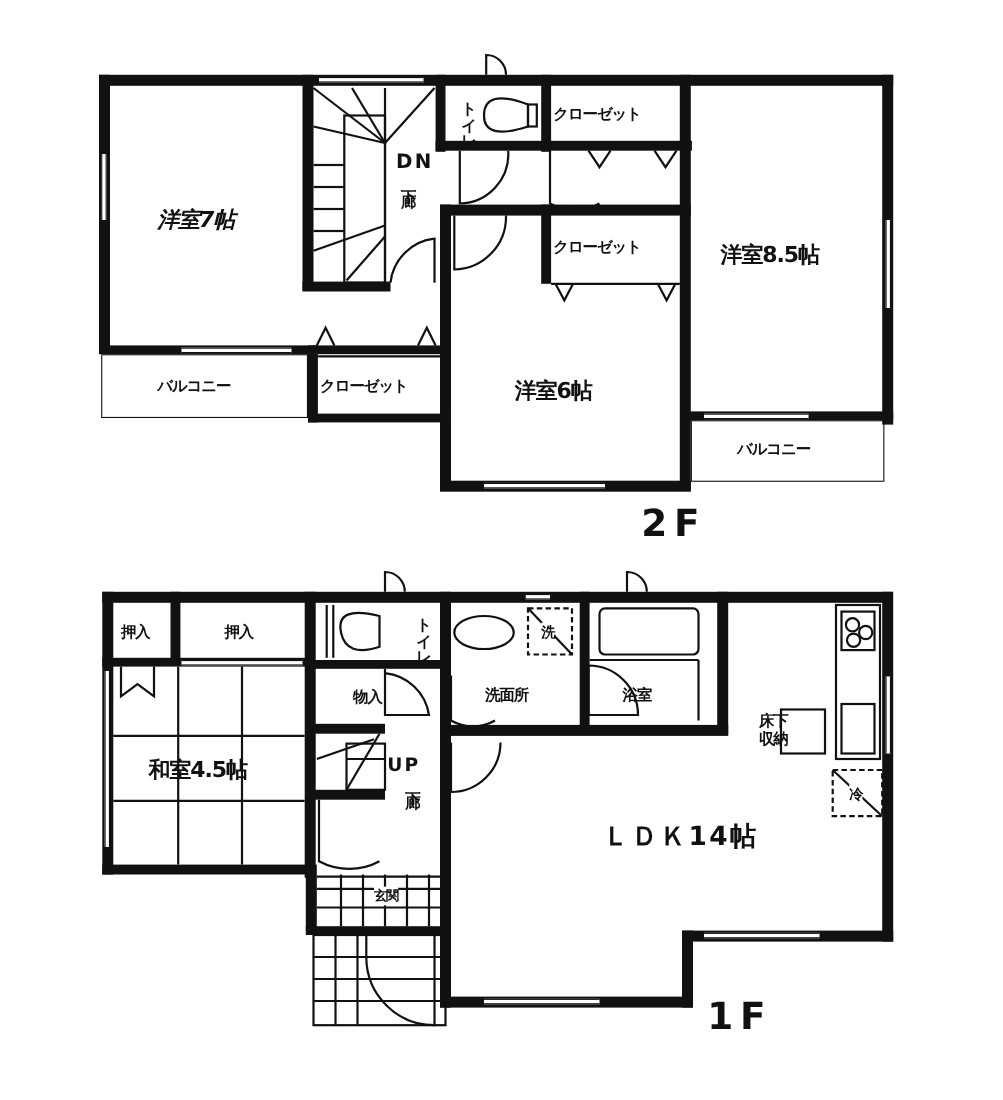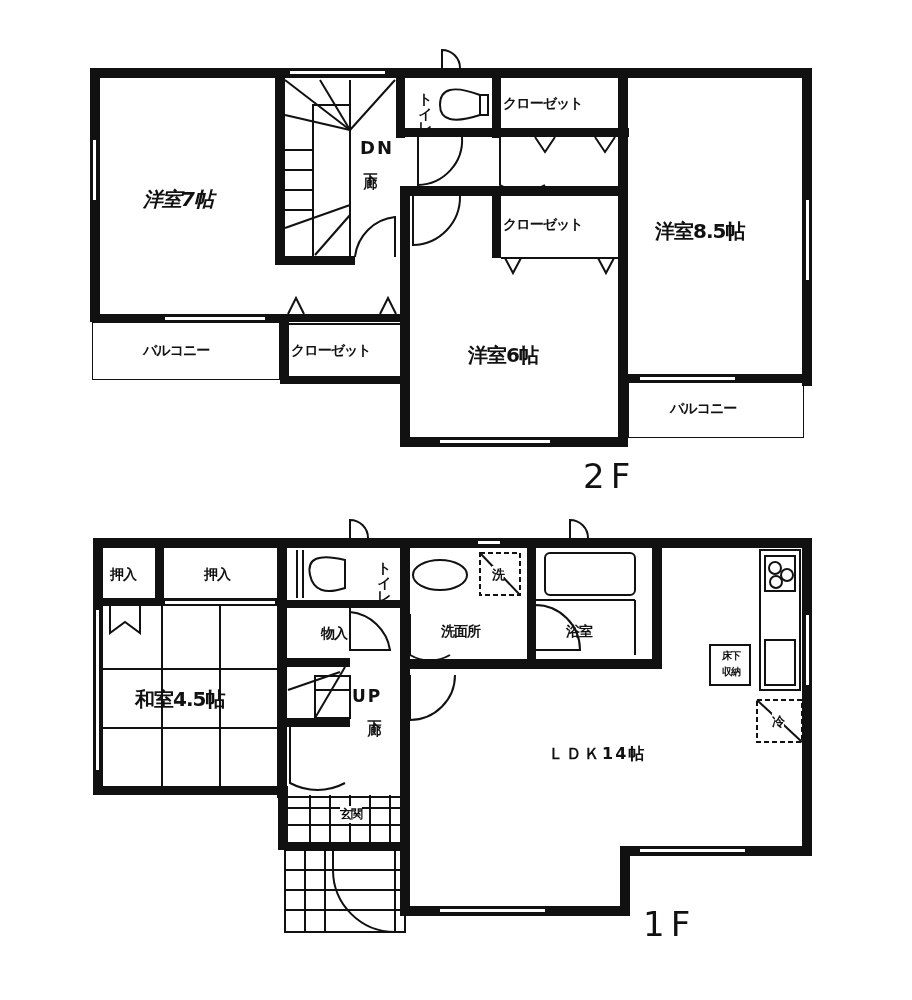--- a/index.html
+++ b/index.html
@@ -5,21 +5,21 @@
   html, body { margin:0; padding:0; background:#ffffff; }
   #canvas { position:relative; width:912px; height:1000px; background:#ffffff; overflow:hidden; font-family:"DejaVu Sans", sans-serif; color:#111; }
   .w { position:absolute; background:#111; }
   .win { position:absolute; background:#fff; border-top:1.5px solid #111; border-bottom:1.5px solid #111; }
   .winv { position:absolute; background:#fff; border-left:1.5px solid #111; border-right:1.5px solid #111; }
   .box { position:absolute; border:2px solid #111; box-sizing:border-box; }
   .lbl { position:absolute; font-weight:bold; white-space:nowrap; letter-spacing:-1px;text-align:right; }
   .lbl-room { font-size:20px; }
   .lbl-small { font-size:14px; }
   .lbl-vert { writing-mode:vertical-rl; font-size:14px; font-weight:bold; position:absolute; letter-spacing:-1px; }
-  .floor-label { position:absolute; font-size:34px; font-weight:normal; letter-spacing:6px;text-align:center; }
+  .floor-label { position:absolute; font-size:34px; font-weight:bold; letter-spacing:6px;text-align:center; }
   svg.ov { position:absolute; left:0; top:0; }
 </style>
 </head>
 <body>
 
 <div id="canvas">
 
   <div>
 
     <div class="w" style="left:90px;top:68px;width:722px;height:10px;"></div>
@@ -210,24 +210,24 @@
       </g>
     </svg>
 
     <div class="lbl lbl-small" style="left:110px;top:566px;">押入</div>
     <div class="lbl lbl-small" style="left:204px;top:566px;">押入</div>
     <div class="lbl lbl-room" style="left:135px;top:686px;">和室4.5帖</div>
     <div class="lbl lbl-small" style="left:298px;top:625px;margin-left:23px;">物入</div>
     <div class="lbl-vert" style="left:376px;top:552px;">トイレ</div>
     <div class="lbl lbl-small" style="left:441px;top:623px;">洗面所</div>
     <div class="lbl lbl-small" style="left:566px;top:623px;">浴室</div>
-    <div class="lbl lbl-room" style="left:548px;top:744px;font-size:16px;letter-spacing:2px;">ＬＤＫ14帖</div>
+    <div class="lbl lbl-room" style="left:548px;top:744px;font-size:24px;letter-spacing:2px;">ＬＤＫ14帖</div>
     <div class="lbl-vert" style="left:366px;top:710px;">廊下</div>
     <div class="lbl lbl-small" style="left:352px;top:686px;font-size:17px;letter-spacing:2px;">UP</div>
     <div class="lbl lbl-small" style="left:340px;top:806px;font-size:12px;background:#fff;">玄関</div>
-    <div class="lbl" style="left:722px;top:648px;font-size:10px;white-space:pre-line;line-height:16px;">床下
+    <div class="lbl" style="left:690px;top:648px;font-size:14px;white-space:pre-line;line-height:16px;">床下
 収納</div>
     <div class="lbl" style="left:492px;top:566px;font-size:13px;background:#fff;">洗</div>
     <div class="lbl" style="left:772px;top:713px;font-size:13px;background:#fff;">冷</div>
 
     <div class="floor-label" style="left:643px;top:904px;">1F</div>
   </div>
 </div>
 
 </body></html>

